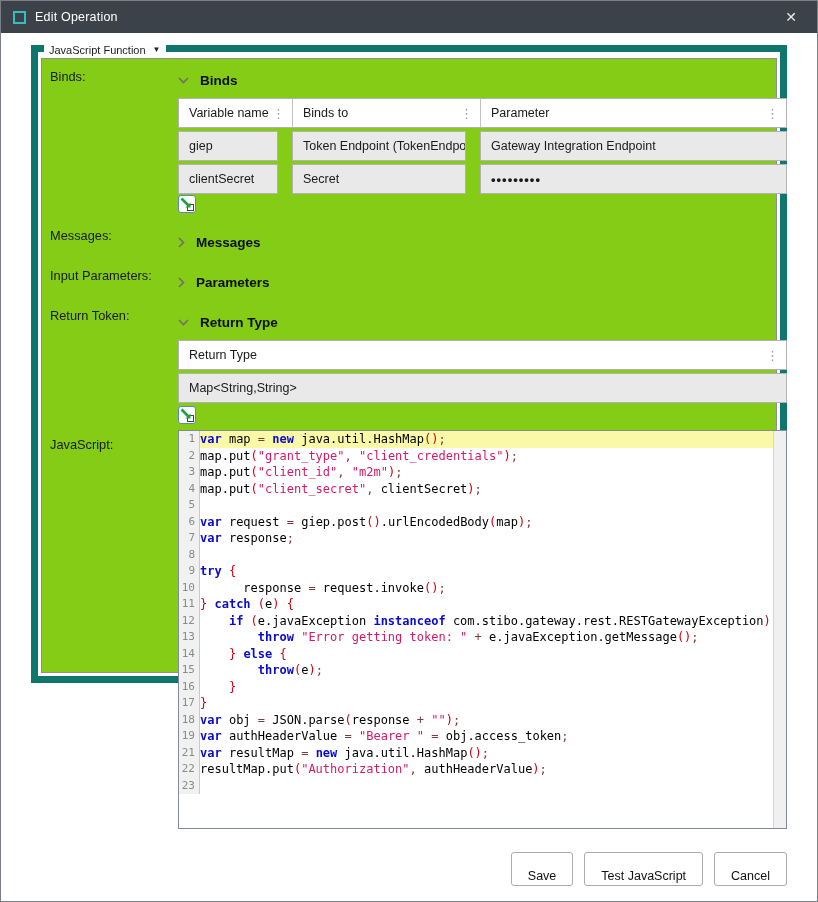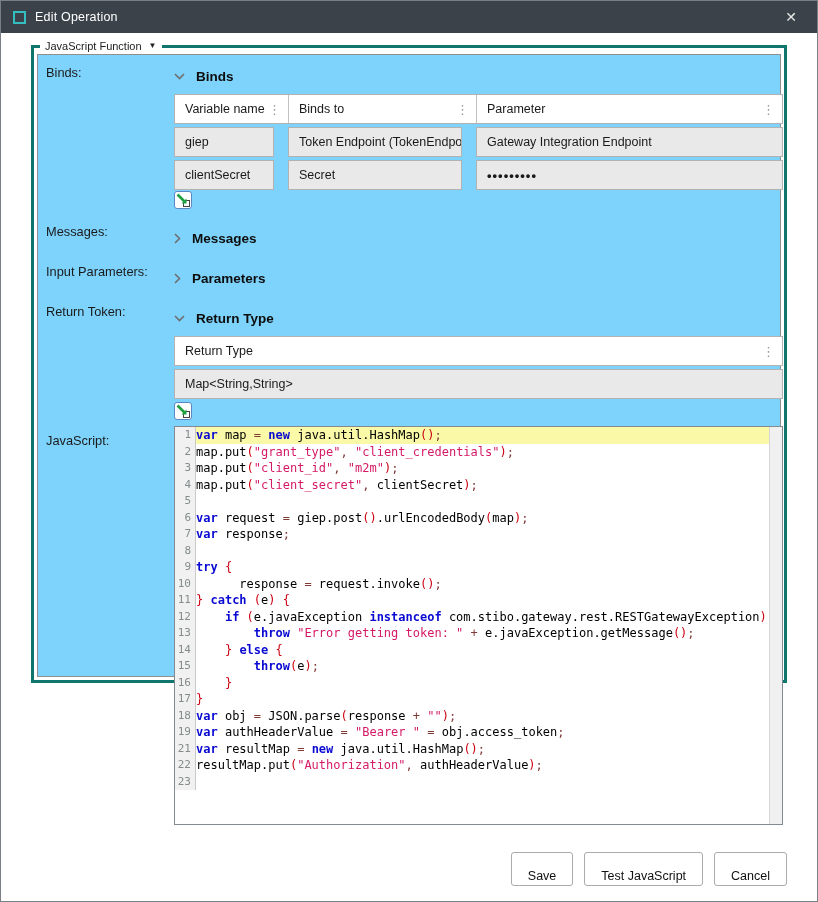--- a/index.html
+++ b/index.html
@@ -16,30 +16,30 @@
   }
   .app-icon { width:13px; height:13px; border:2px solid #33bfbf; margin-right:9px; flex:0 0 auto; }
   .title-text { font-size:12.5px; letter-spacing:.2px; }
   .close-btn {
     margin-left:auto; width:28px; height:28px; display:flex; align-items:center; justify-content:center;
     color:#e8e8e8; font-size:14px; cursor:default; user-select:none;
   }
   
   .group {
     position:absolute; left:30px; right:30px; top:44px; height:638px;
-    border:3px solid #0f766e;
+    border:7px solid #0f766e;
   }
   .legend {
     position:absolute; top:-8px; left:6px; background:#fff; padding:0 5px;
     font-size:11px; color:#1c1c1c; display:flex; align-items:center; gap:7px;
   }
   .legend .tri { font-size:8px; color:#222; line-height:1; }
   .panel {
     position:absolute; left:3px; right:3px; top:6px; bottom:3px;
-    border:1px solid #8f8f8f; background:#7dd3fc;
+    border:1px solid #8f8f8f; background:#84cc16;
   }
   .side-label { position:absolute; left:8px; font-size:12.8px; color:#1a1a1a; }
   
   .sec-head { position:absolute; left:136px; display:flex; align-items:center; gap:11px; }
   .sec-head .chev { display:flex; align-items:center; }
   .sec-head .txt { font-size:13.5px; font-weight:bold; color:#0d0d0d; }
   
   .gtable { position:absolute; left:136px; width:609px; font-size:12.5px; color:#1a1a1a; }
   .t-head {
     display:grid; border:1px solid #b2b2b2; background:#fff; height:30px;

